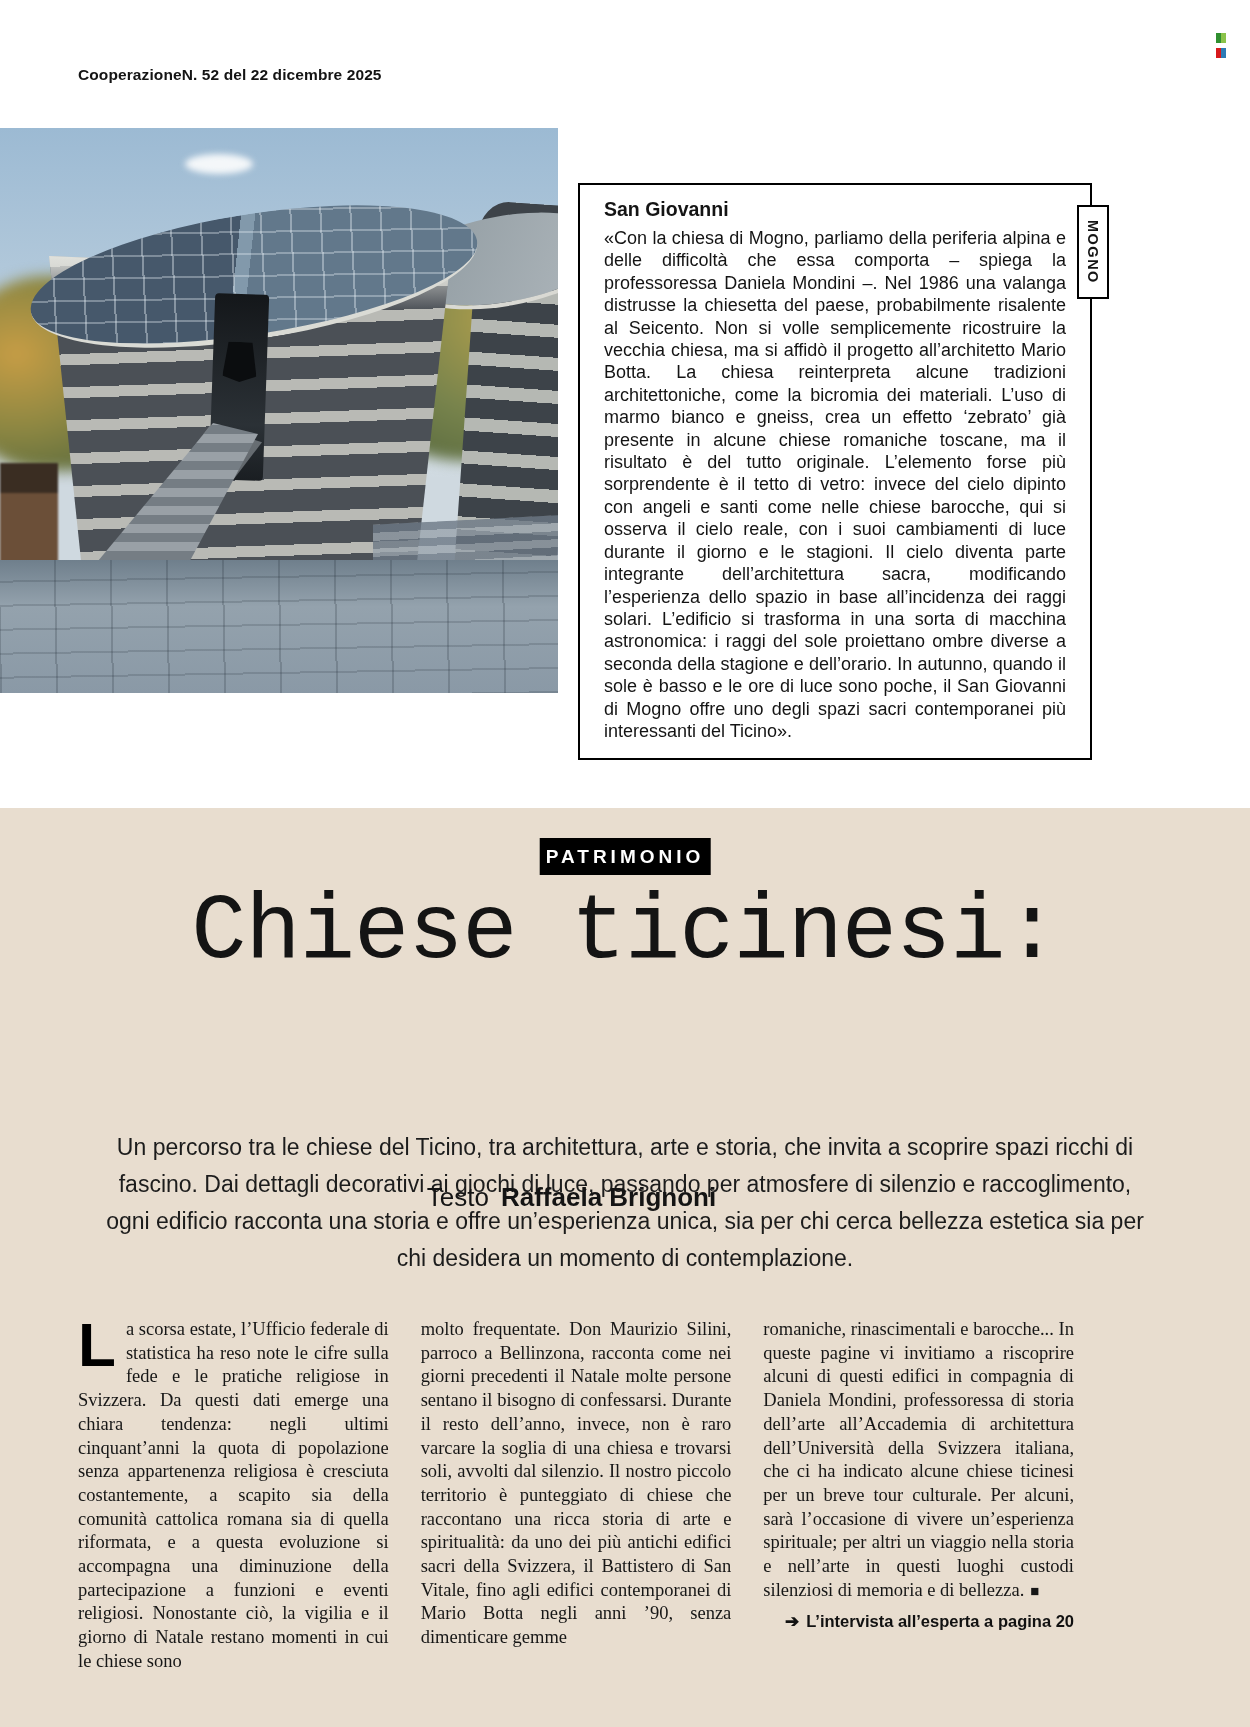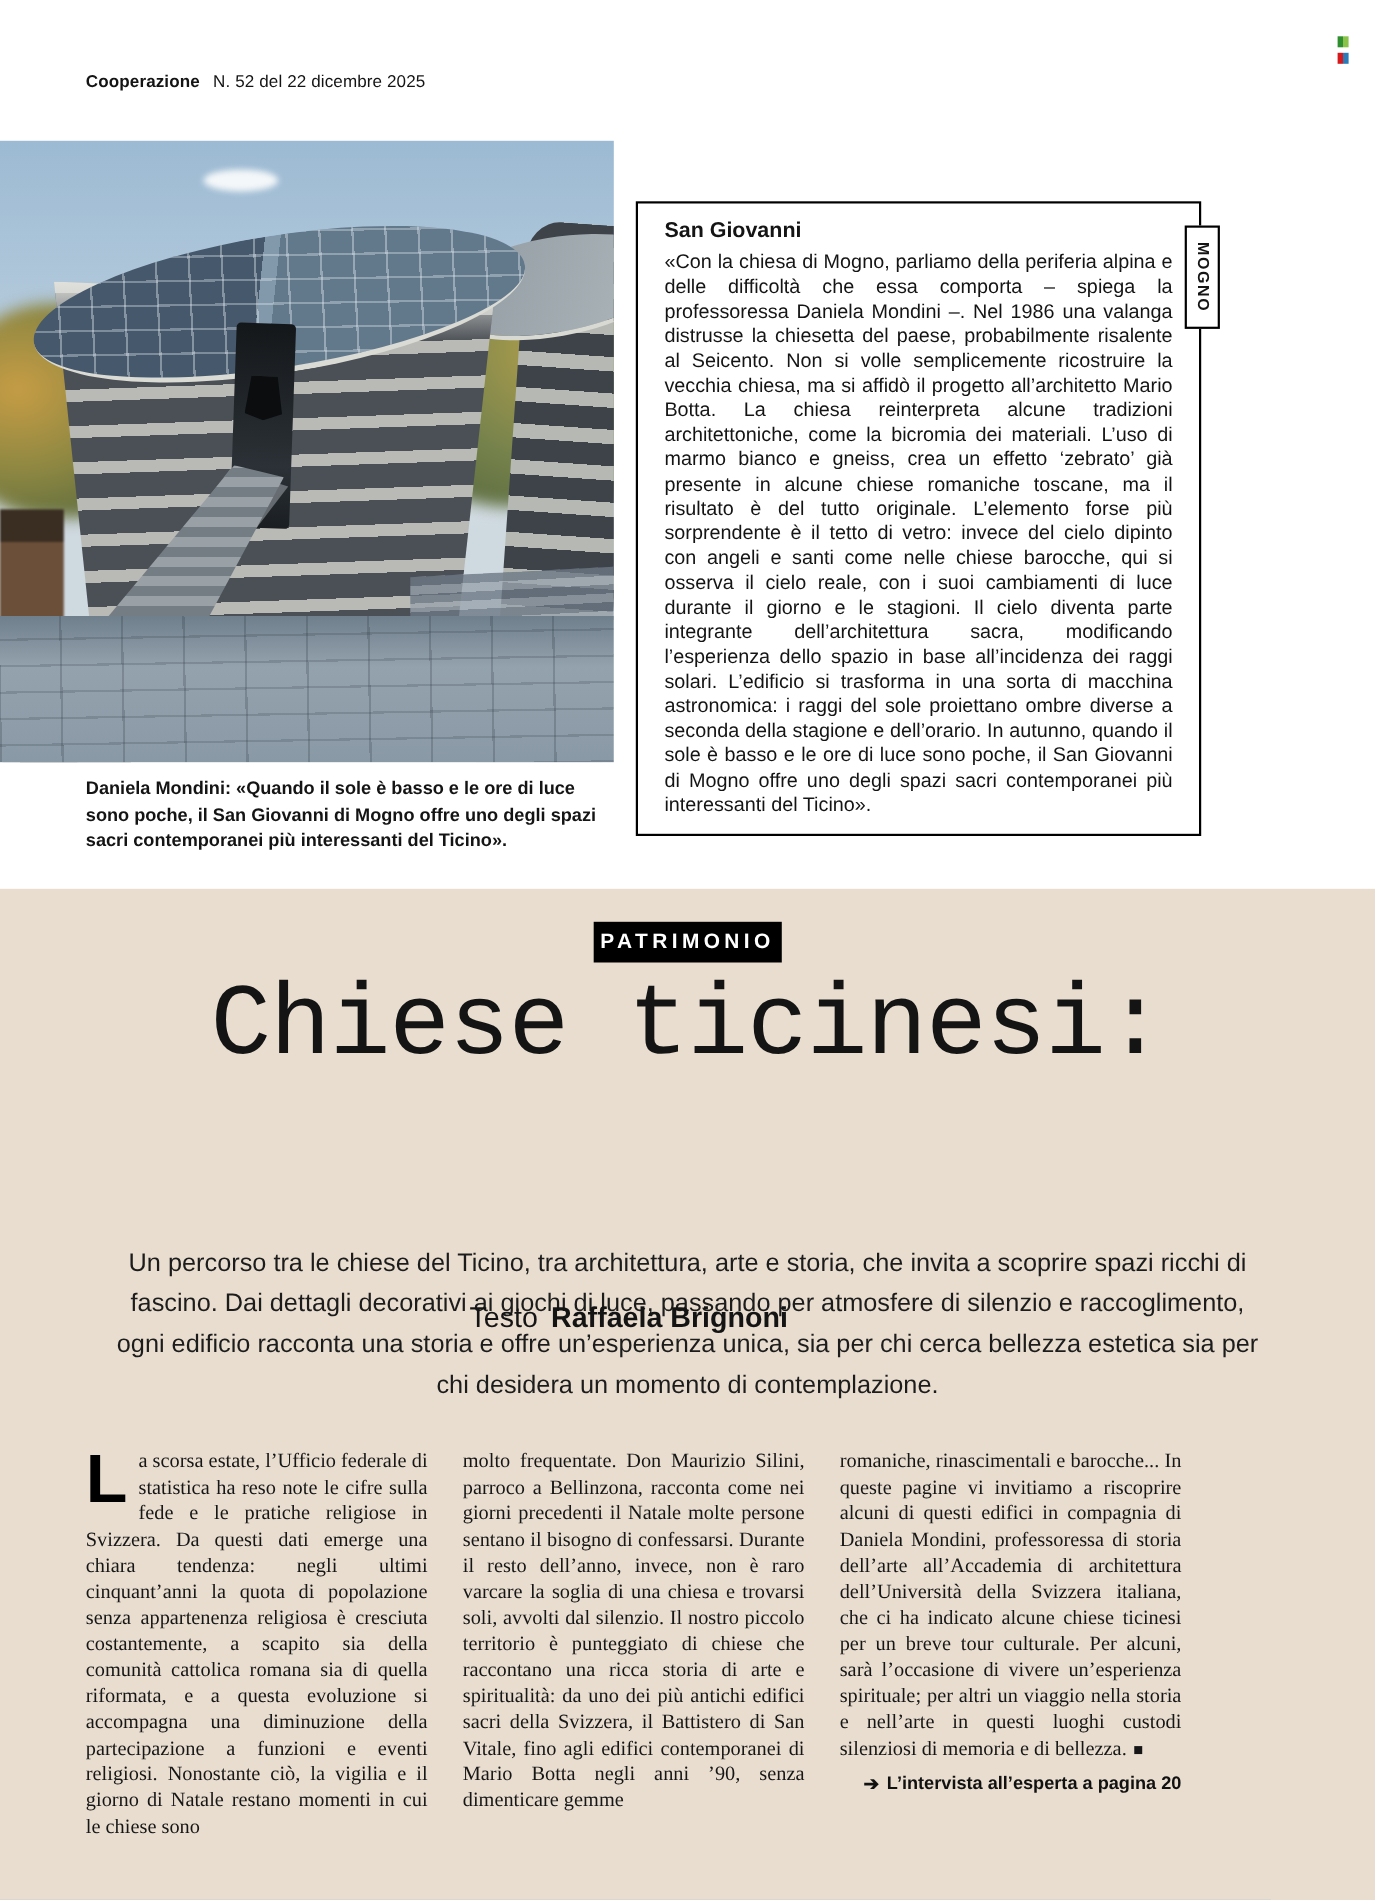--- a/index.html
+++ b/index.html
@@ -1,21 +1,21 @@
 <!DOCTYPE html>
 <html lang="it"><head>
 <meta charset="utf-8">
 <style>
   html,body{margin:0;padding:0;background:#9a9a9a;}
   .page{position:relative;width:1250px;height:1727px;background:#ffffff;overflow:hidden;
         font-family:"Liberation Sans",sans-serif;color:#141414;}
   
   .hdr-left{position:absolute;left:78px;top:66px;font-size:15.5px;letter-spacing:.1px;}
   .hdr-left .mag{font-weight:700;}
-  .hdr-left .issue{margin-left:12px;font-weight:400;}
+  .hdr-left .issue{margin-left:0;font-weight:700;}
   .hdr-right{position:absolute;right:86px;top:48px;display:flex;align-items:baseline;gap:15px;}
   .hdr-section{font-weight:800;font-size:21px;letter-spacing:.6px;}
   .hdr-page{font-weight:900;font-size:48px;line-height:1;letter-spacing:-2px;}
   .regmark{position:absolute;right:24px;top:33px;width:10px;height:25px;}
   .regmark .g{width:10px;height:10px;background:linear-gradient(90deg,#2f8f2f 50%,#8bc34a 50%);}
   .regmark .rb{width:10px;height:10px;margin-top:5px;background:linear-gradient(90deg,#d7191c 50%,#2c7bb6 50%);}
   
   .photo{position:absolute;left:0;top:128px;width:558px;height:565px;overflow:hidden;
          background:linear-gradient(180deg,#9cbad3 0%,#b9cddd 35%,#d8e2e9 55%,#cfd9e0 62%);}
   .ph-cloud{position:absolute;left:185px;top:26px;width:68px;height:20px;background:#f4f7f9;border-radius:50%;filter:blur(3px);}
@@ -118,21 +118,20 @@
     <div class="ph-steps-right"></div>
     <div class="ph-plaza"></div>
   </div>
 
   <div class="infobox">
     <h2>San Giovanni</h2>
     <p>«Con la chiesa di Mogno, parliamo della periferia alpina e delle difficoltà che essa comporta – spiega la professoressa Daniela Mondini –. Nel 1986 una valanga distrusse la chiesetta del paese, probabilmente risalente al Seicento. Non si volle semplicemente ricostruire la vecchia chiesa, ma si affidò il progetto all’architetto Mario Botta. La chiesa reinterpreta alcune tradizioni architettoniche, come la bicromia dei materiali. L’uso di marmo bianco e gneiss, crea un effetto ‘zebrato’ già presente in alcune chiese romaniche toscane, ma il risultato è del tutto originale. L’elemento forse più sorprendente è il tetto di vetro: invece del cielo dipinto con angeli e santi come nelle chiese barocche, qui si osserva il cielo reale, con i suoi cambiamenti di luce durante il giorno e le stagioni. Il cielo diventa parte integrante dell’architettura sacra, modificando l’esperienza dello spazio in base all’incidenza dei raggi solari. L’edificio si trasforma in una sorta di macchina astronomica: i raggi del sole proiettano ombre diverse a seconda della stagione e dell’orario. In autunno, quando il sole è basso e le ore di luce sono poche, il San Giovanni di Mogno offre uno degli spazi sacri contemporanei più interessanti del Ticino».</p>
   </div>
   <div class="mogno">MOGNO</div>
 
-  <div class="caption">Daniela Mondini: «Quando il sole è basso e le ore di luce sono poche, il San Giovanni di Mogno offre uno degli spazi sacri contemporanei più interessanti del Ticino».</div>
 
   <div class="beige"></div>
 
   <div class="kicker">PATRIMONIO</div>
 
   <div class="title">
     <div>Chiese ticinesi:</div>
   </div>
 
   <div class="standfirst">Un percorso tra le chiese del Ticino, tra architettura, arte e storia, che invita a scoprire spazi ricchi di fascino. Dai dettagli decorativi ai giochi di luce, passando per atmosfere di silenzio e raccoglimento, ogni edificio racconta una storia e offre un’esperienza unica, sia per chi cerca bellezza estetica sia per chi desidera un momento di contemplazione.</div>

